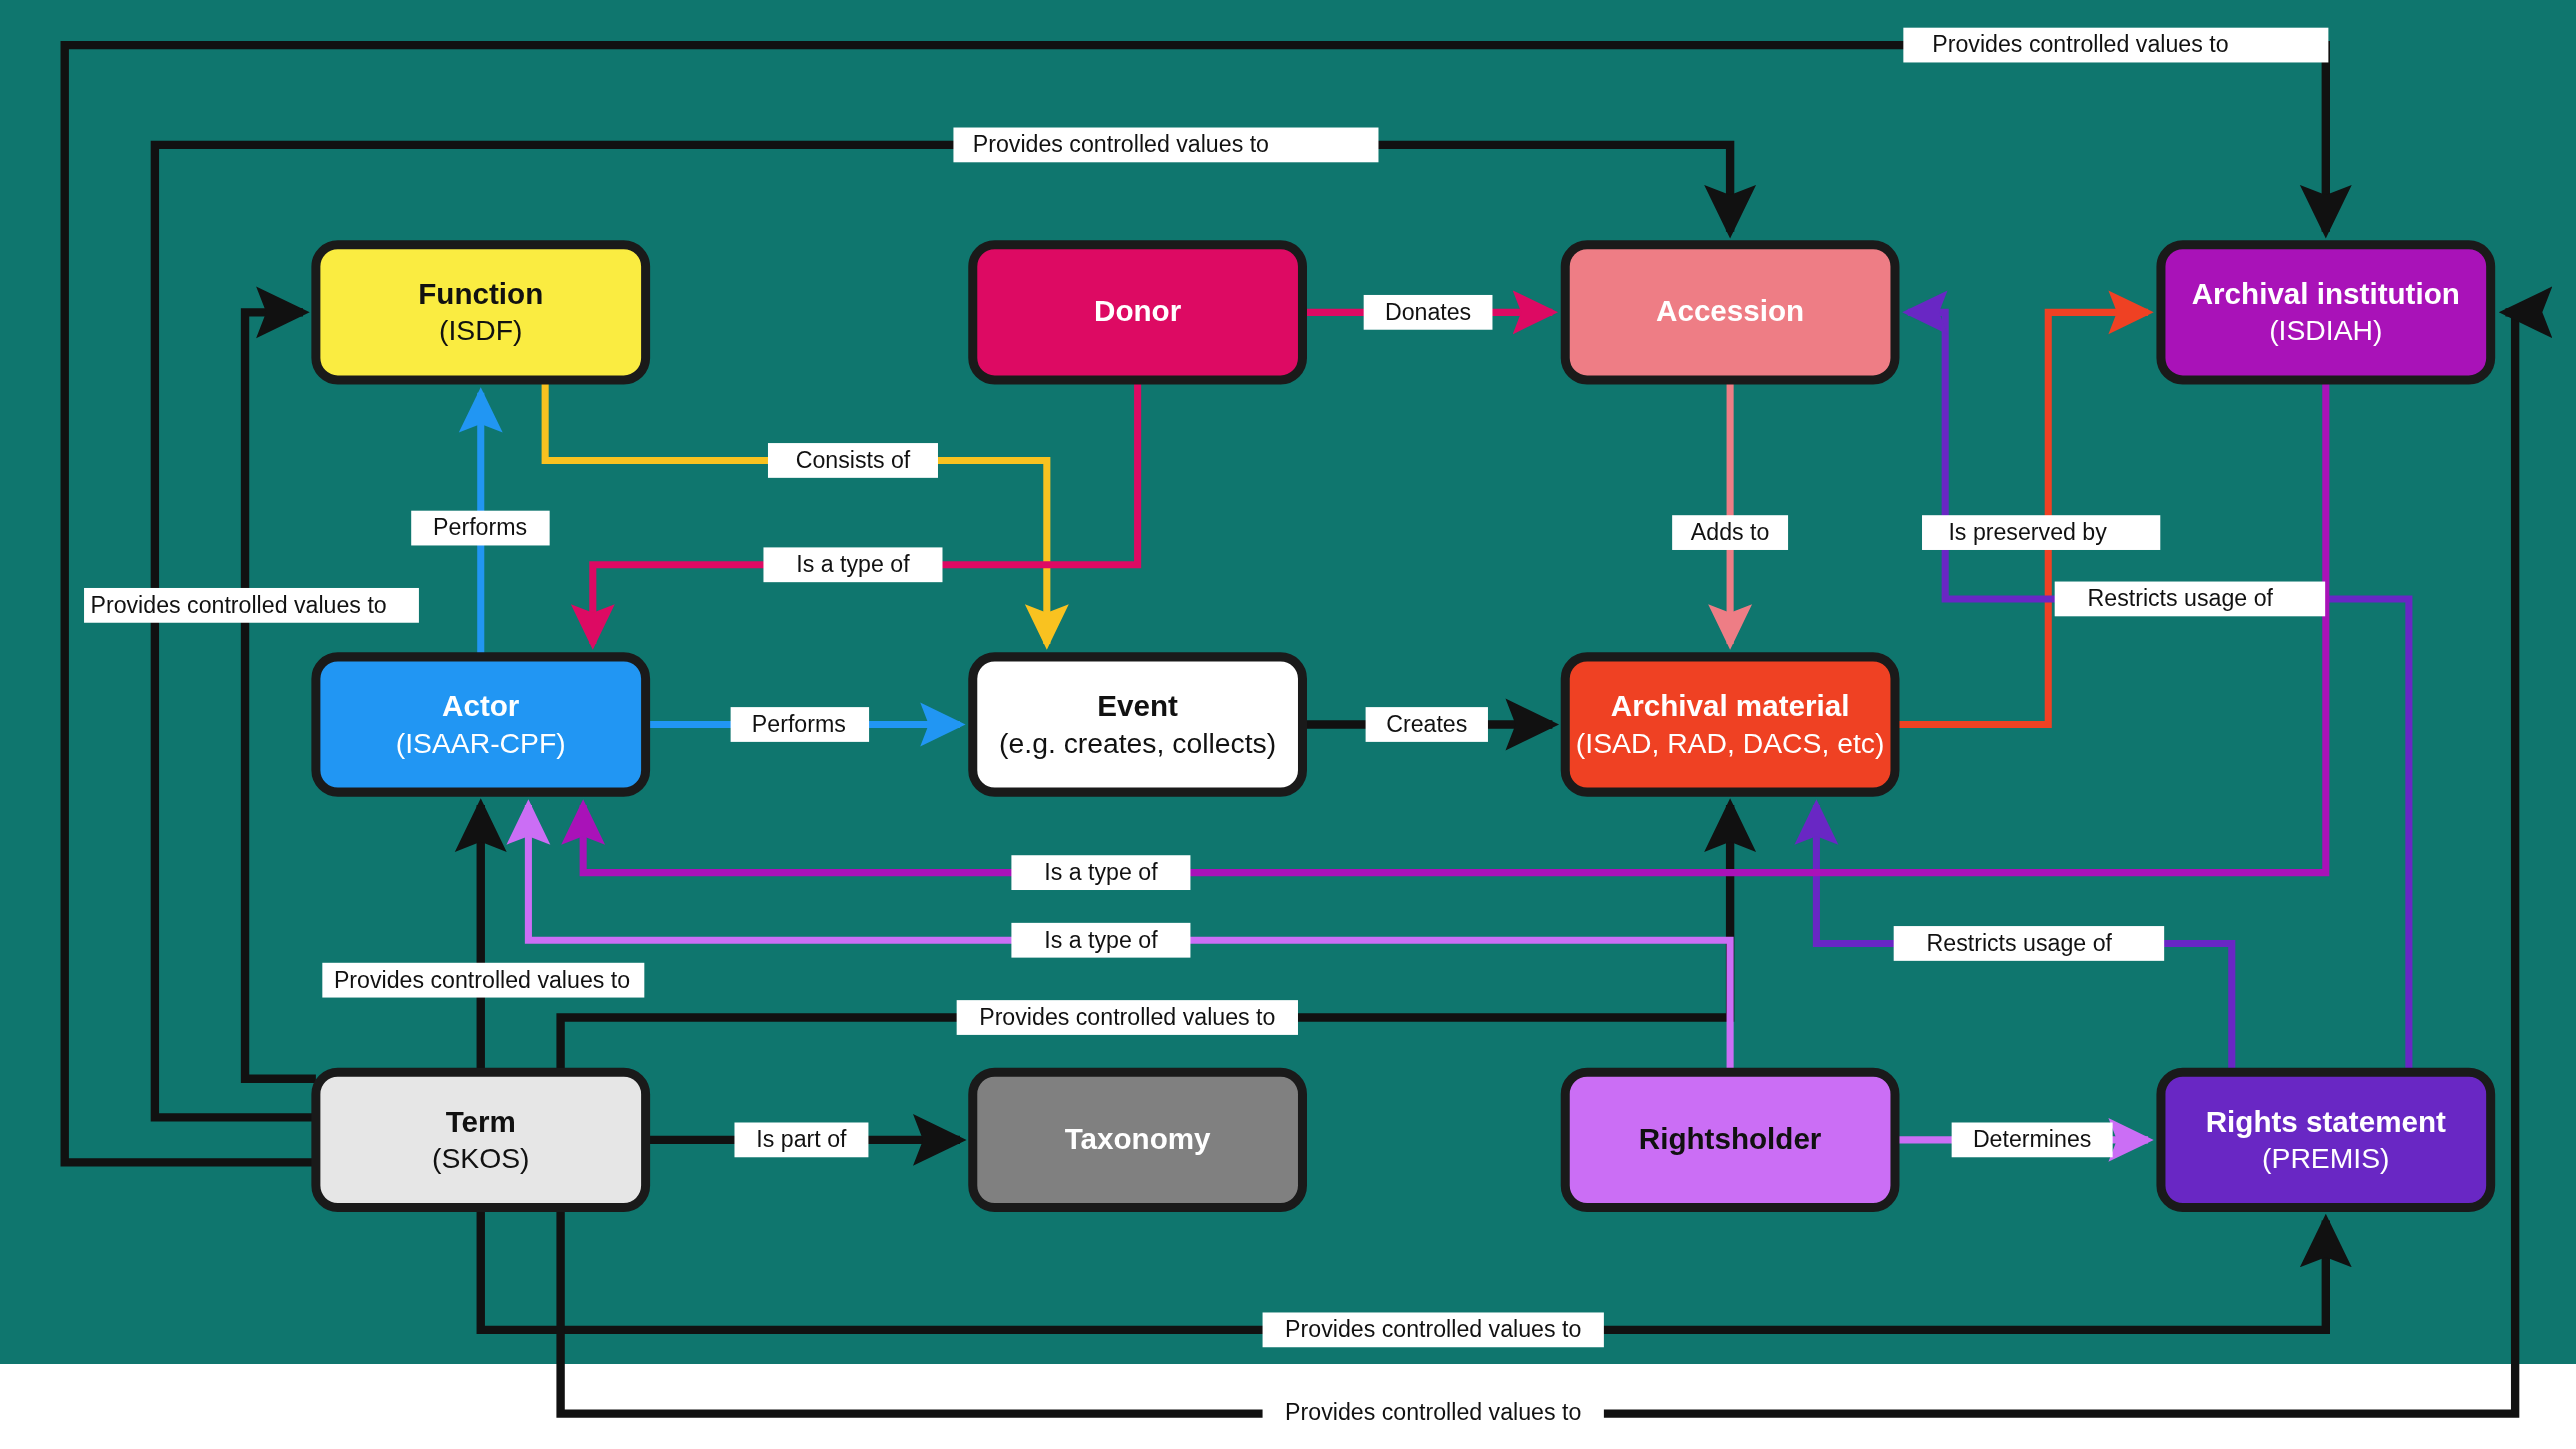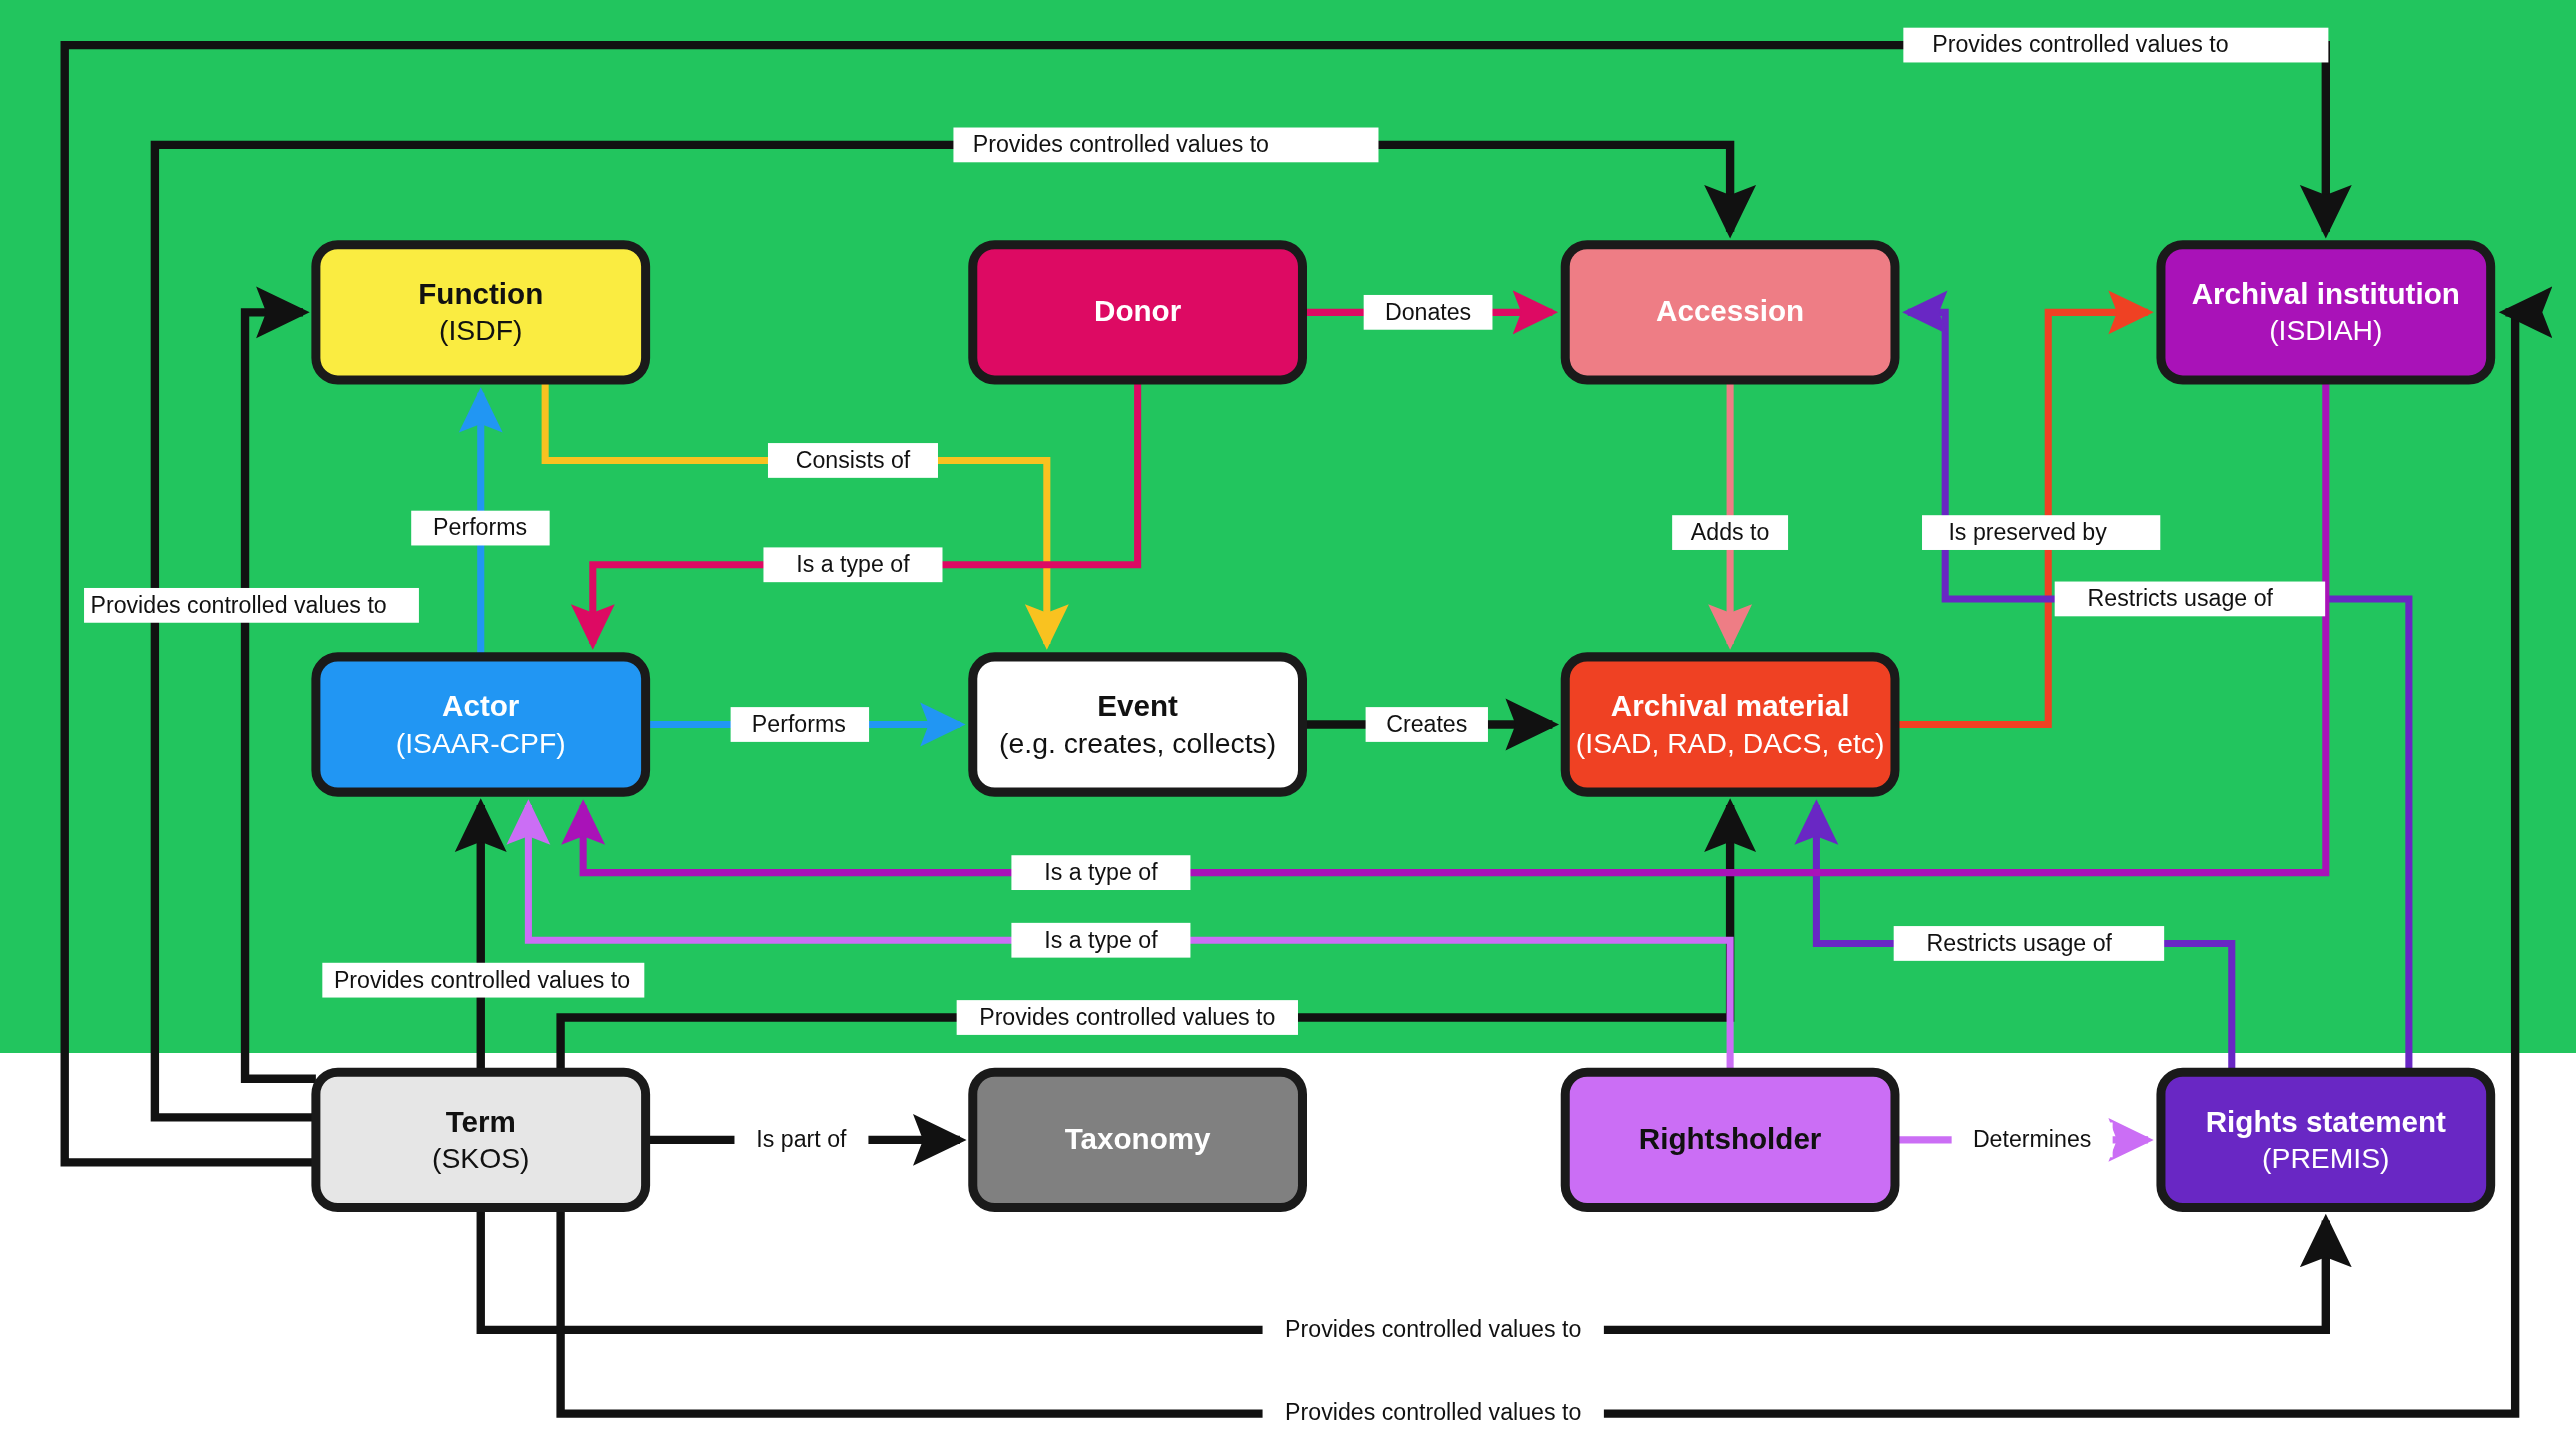--- a/index.html
+++ b/index.html
@@ -1,17 +1,17 @@
 <!DOCTYPE html>
 <html style="font-size:10.3px"><head>
 <meta charset="utf-8">
 <style>
   html,body{margin:0;padding:0;background:#ffffff;}
   body{width:2576px;height:1449px;overflow:hidden;font-family:"Liberation Sans",sans-serif;}
-  #stage{position:relative;width:2576px;height:1053px;background:#22c55e;}
+  #stage{position:relative;width:2576px;height:1364px;background:#0f766e;}
   svg#diagram{position:absolute;left:0;top:0;width:2576px;height:1449px;display:block;}
   .node-rect{stroke:#1a1a1a;stroke-width:14;}
   .node-title{font-family:"Liberation Sans",sans-serif;font-weight:bold;font-size:46px;text-anchor:middle;dominant-baseline:middle;}
   .node-sub{font-family:"Liberation Sans",sans-serif;font-weight:normal;font-size:44px;text-anchor:middle;dominant-baseline:middle;}
   .edge{fill:none;stroke-linecap:butt;stroke-linejoin:miter;stroke-width:11;}
   .edge-thick{stroke-width:13;}
   .edge-label{font-family:"Liberation Sans",sans-serif;font-size:36px;fill:#111111;text-anchor:middle;dominant-baseline:middle;}
   .edge-label-bg{fill:#ffffff;}
 </style>
 </head>

